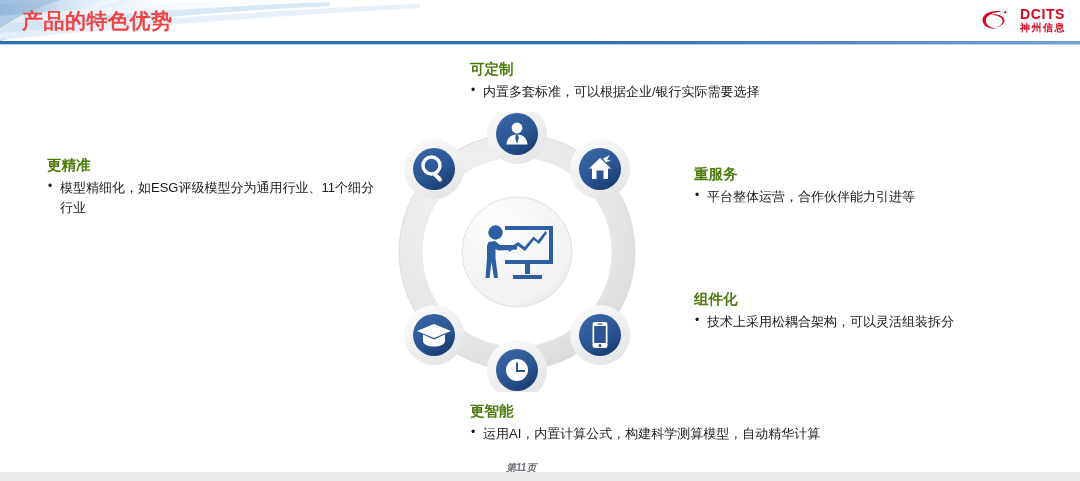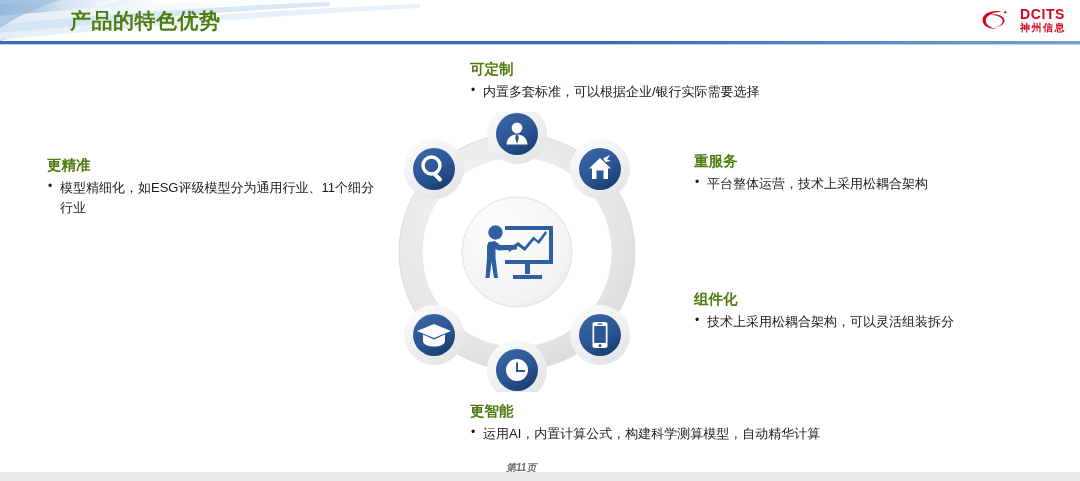--- a/index.html
+++ b/index.html
@@ -38,25 +38,24 @@
     width: 1080px; height: 45px;
     overflow: hidden;
     background: #ffffff;
   }
   .header-swoosh { position: absolute; left: 0; top: 0; width: 620px; height: 45px; }
   .header-title {
     position: absolute;
     left: 22px; top: 7px;
     font-size: 21px;
     font-weight: bold;
-    color: #4d7c0f;
+    color: #ef4444;
     letter-spacing: 0.5px;
     font-family: Liberation Serif, serif;
     white-space: nowrap;
-    margin-left: 48px;
   }
   .header-rule {
     position: absolute;
     left: 0; top: 41px;
     width: 1080px; height: 3px;
     background: linear-gradient(to right, #2f6fb5 0%, #2f6fb5 55%, #6ea3d6 100%);
   }
   .header-rule-soft {
     position: absolute;
     left: 0; top: 44px;
@@ -106,21 +105,21 @@
   .bullet::before {
     content: "\2022";
     position: absolute;
     left: 1px; top: -1px;
     font-size: 12px;
     color: #1a1a1a;
   }
 
   .block-kedingzhi { left: 470px; top: 60px; width: 460px; }
   .block-gengjingzhun { left: 47px; top: 156px; width: 330px; }
-  .block-zhongfuwu { left: 694px; top: 152px; width: 340px; }
+  .block-zhongfuwu { left: 694px; top: 165px; width: 340px; }
   .block-kekuozhan { left: 47px; top: 292px; width: 330px; }
   .block-zujianhua { left: 694px; top: 290px; width: 340px; }
   .block-gengzhineng { left: 470px; top: 402px; width: 480px; }
 
   
   .hub {
     position: absolute;
     left: 377px; top: 112px;
     width: 280px; height: 280px;
   }
@@ -304,21 +303,21 @@
   <div class="block block-gengjingzhun">
     <h3 class="block-title">更精准</h3>
     <ul class="bullet-list">
       <li class="bullet">模型精细化，如ESG评级模型分为通用行业、11个细分行业</li>
     </ul>
   </div>
 
   <div class="block block-zhongfuwu">
     <h3 class="block-title">重服务</h3>
     <ul class="bullet-list">
-      <li class="bullet">平台整体运营，技术上采用松耦合架构</li>
+      <li class="bullet">平台整体运营，合作伙伴能力引进等</li>
     </ul>
   </div>
 
 
   <div class="block block-zujianhua">
     <h3 class="block-title">组件化</h3>
     <ul class="bullet-list">
       <li class="bullet">技术上采用松耦合架构，可以灵活组装拆分</li>
     </ul>
   </div>

